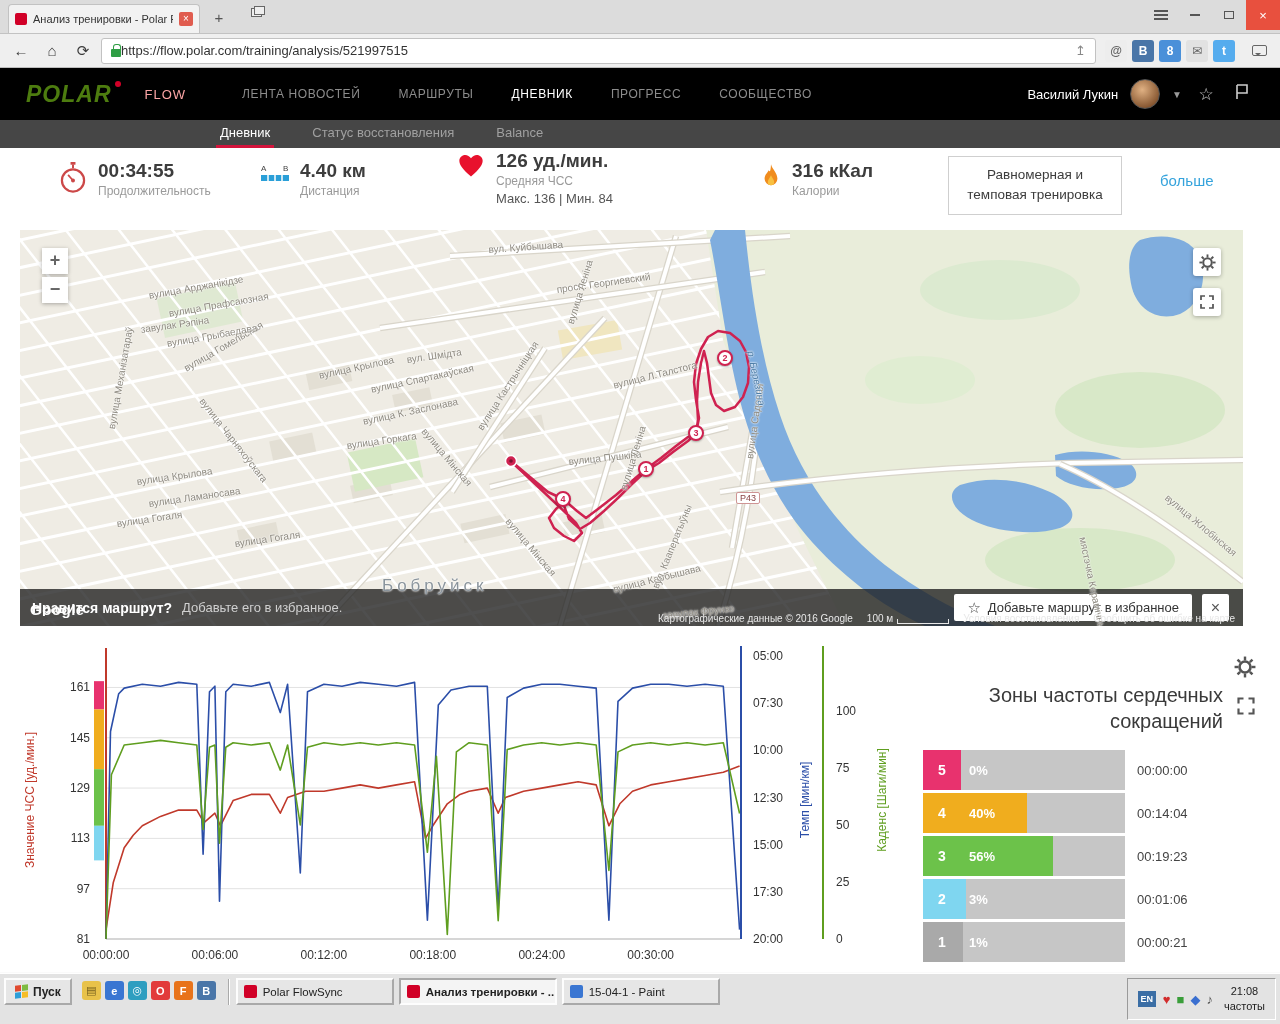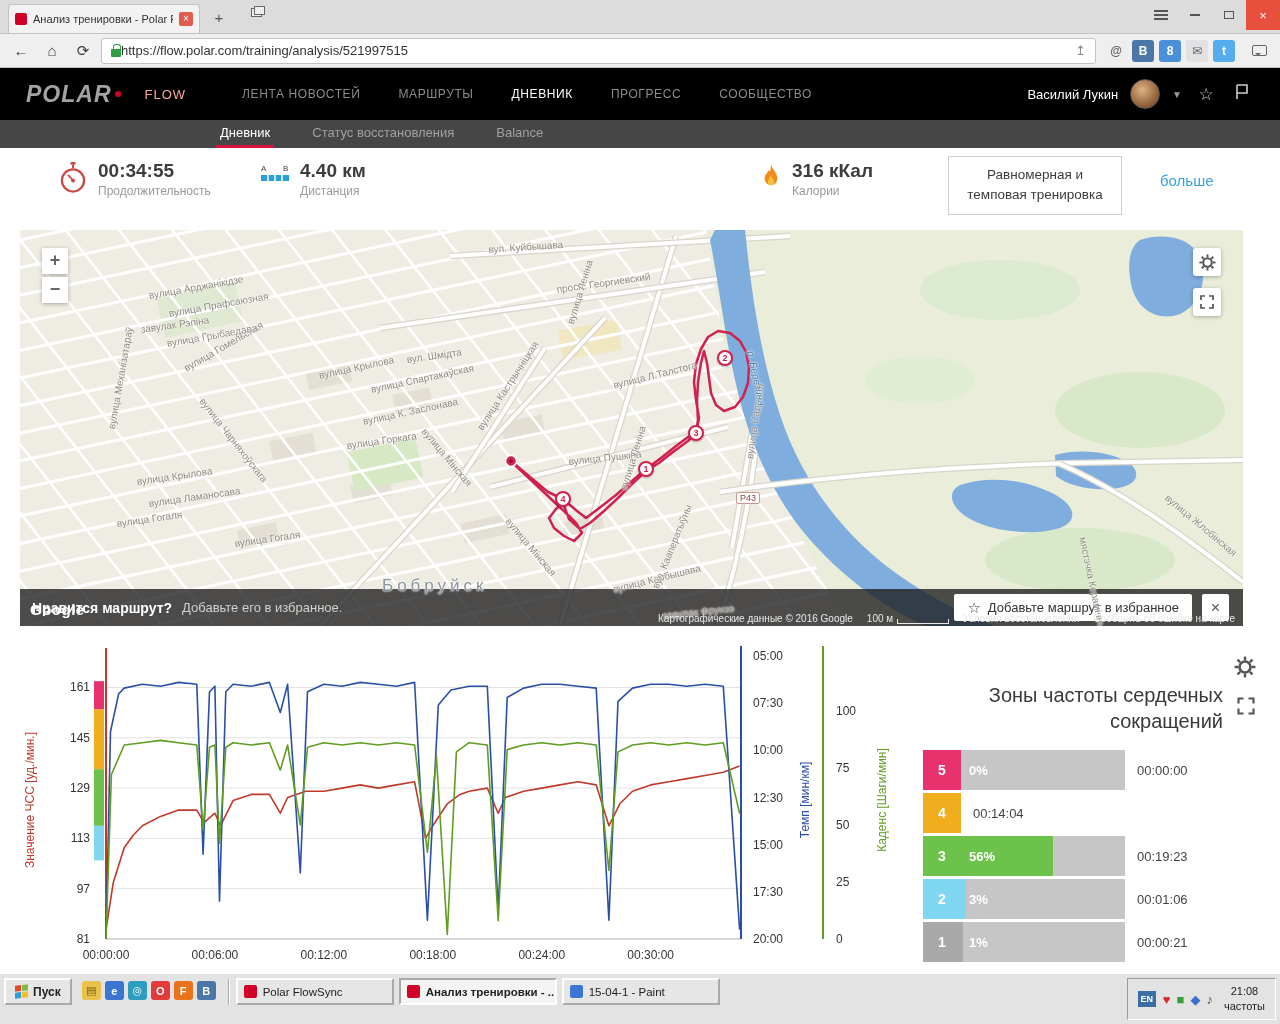--- a/index.html
+++ b/index.html
@@ -35,21 +35,21 @@
   .url-text{font-size:13px;color:#333;white-space:nowrap;overflow:hidden;}
   .share-icon{margin-left:auto;color:#888;font-size:13px;flex:none;}
   .ext-icons{display:flex;gap:5px;margin-left:4px;}
   .ext-icon{width:22px;height:22px;border-radius:3px;display:flex;align-items:center;justify-content:center;font-size:12px;font-weight:bold;}
   .chat-btn{width:26px;height:26px;margin-left:6px;display:flex;align-items:center;justify-content:center;}
   .bubble{width:15px;height:11px;border:1.5px solid #666;border-radius:2px;position:relative;}
   .bubble::after{content:"";position:absolute;left:2px;bottom:-4px;border:3px solid transparent;border-top-color:#666;}
 
   
   .polar-header{height:52px;background:#000;display:flex;align-items:center;padding:0 26px;}
-  .polar-logo{color:#a3a3a3;font-size:23px;font-weight:bold;font-style:italic;letter-spacing:1px;display:flex;align-items:center;}
+  .polar-logo{color:#4d7c0f;font-size:23px;font-weight:bold;font-style:italic;letter-spacing:1px;display:flex;align-items:flex-start;}
   .polar-logo .dot{width:6px;height:6px;background:#d10027;border-radius:50%;margin-left:3px;}
   .polar-flow{color:#fca5a5;font-size:13px;margin-left:24px;letter-spacing:1px;}
   .pnav{display:flex;gap:38px;margin-left:56px;}
   .pnav-item{font-size:12px;letter-spacing:.6px;color:#8c8c8c;cursor:pointer;}
   .pnav-item.active{color:#fff;}
   .header-right{margin-left:auto;display:flex;align-items:center;gap:12px;}
   .username{color:#fff;font-size:13px;}
   .avatar{width:30px;height:30px;border-radius:50%;background:radial-gradient(circle at 40% 35%,#e0b183,#8a5a34 70%,#55351d);border:1px solid #555;}
   .caret{color:#999;font-size:10px;}
   .hdr-ic{color:#ccc;font-size:17px;width:24px;text-align:center;}
@@ -226,20 +226,32 @@
             <text x="23" y="9" font-size="8" fill="#444" font-family="sans-serif">B</text>
             <rect x="1" y="13" width="28" height="6" fill="#2a9fd8"></rect>
             <line x1="8" y1="13" x2="8" y2="19" stroke="#fff" stroke-width="1.5"></line>
             <line x1="15" y1="13" x2="15" y2="19" stroke="#fff" stroke-width="1.5"></line>
             <line x1="22" y1="13" x2="22" y2="19" stroke="#fff" stroke-width="1.5"></line>
           </svg>
       </span>
       <span>
         <div class="stat-value">4.40 км</div>
         <div class="stat-label">Дистанция</div>
+      </span>
+    </div>
+    <div class="stat" style="left:456px;top:2px;">
+      <span class="icon">
+        <svg width="30" height="28" viewBox="0 0 24 24">
+            <path d="M12 21 C5 15 2 11 2 7.5 C2 4.6 4.4 2.5 7 2.5 C9 2.5 10.8 3.6 12 5.4 C13.2 3.6 15 2.5 17 2.5 C19.6 2.5 22 4.6 22 7.5 C22 11 19 15 12 21 Z" fill="#e8112d"></path>
+          </svg>
+      </span>
+      <span>
+        <div class="stat-value">126 уд./мин.</div>
+        <div class="stat-label">Средняя ЧСС</div>
+        <div class="stat-maxmin">Макс. 136  |  Мин. 84</div>
       </span>
     </div>
     <div class="stat" style="left:760px;top:12px;">
       <span class="icon">
         <svg width="22" height="30" viewBox="0 0 24 30">
             <path d="M12 1 C13.5 7 19 10 19 17 A7 7 0 0 1 5 17 C5 12.5 8 10.5 9.5 7.5 C10.5 9.5 11.5 10 12 1 Z" fill="#f08c1e"></path>
             <path d="M12 13 C13 16 15.5 17.5 15.5 20.5 A3.5 3.5 0 0 1 8.5 20.5 C8.5 18 10.5 16.5 12 13 Z" fill="#f8c040"></path>
           </svg>
       </span>
       <span>
@@ -532,20 +544,24 @@
           <div class="zone-row">
             <div class="zone-num" style="background: rgb(232, 50, 110);">5</div>
             <div class="zone-bar">
               <div class="zone-fill" style="background: rgb(232, 50, 110); width: 0%;"></div>
               <div class="zone-pct">0%</div>
             </div>
             <div class="zone-time">00:00:00</div>
           </div>
           <div class="zone-row">
             <div class="zone-num" style="background: rgb(240, 173, 30);">4</div>
+            <div class="zone-bar">
+              <div class="zone-fill" style="background: rgb(240, 173, 30); width: 40%;"></div>
+              <div class="zone-pct">40%</div>
+            </div>
             <div class="zone-time">00:14:04</div>
           </div>
           <div class="zone-row">
             <div class="zone-num" style="background: rgb(108, 194, 74);">3</div>
             <div class="zone-bar">
               <div class="zone-fill" style="background: rgb(108, 194, 74); width: 56%;"></div>
               <div class="zone-pct">56%</div>
             </div>
             <div class="zone-time">00:19:23</div>
           </div>

